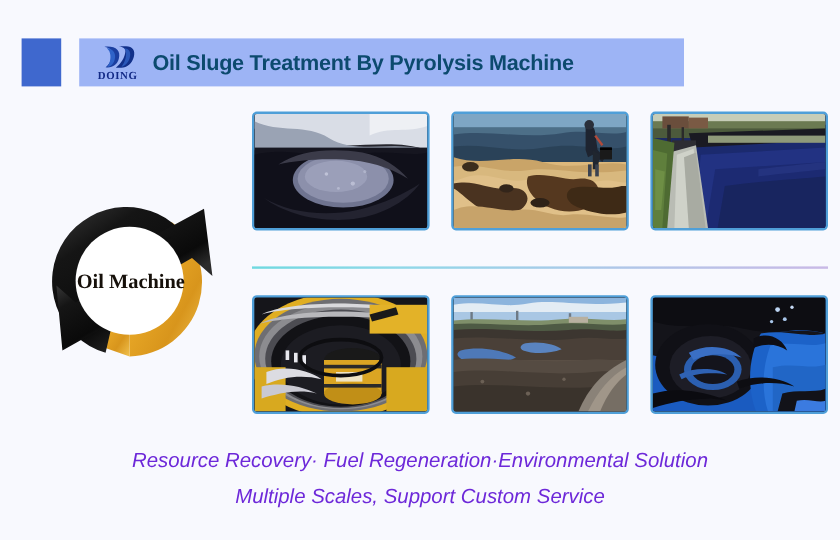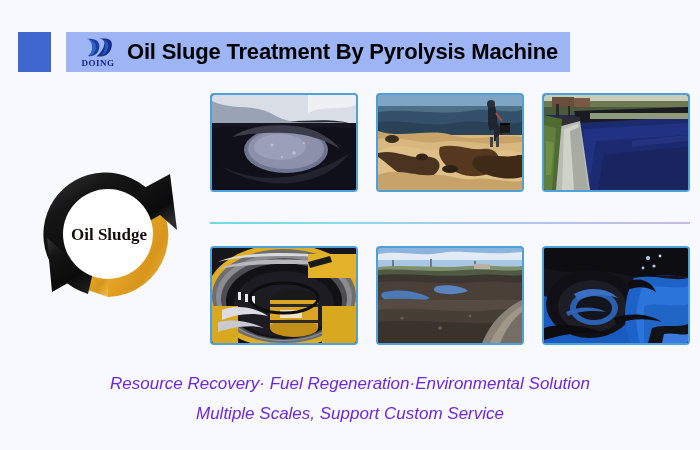--- a/index.html
+++ b/index.html
@@ -61,23 +61,23 @@
     font-family: "Liberation Serif", serif;
     font-size: 9px;
     font-weight: bold;
     letter-spacing: 0.5px;
     color: #132a86;
     line-height: 1;
     margin-top: 1px;
   }
 
   .header-title {
-    font-size: 22px;
+    font-size: 18px;
     font-weight: bold;
-    color: #000000;
+    color: #0c4a6e;
     margin-left: 7px;
     letter-spacing: -0.2px;
     white-space: nowrap;
   }
 
   
   .cycle {
     position: absolute;
     left: 22px;
     top: 152px;
@@ -196,21 +196,21 @@
                L 103 62
                A 27 27 0 1 0 74 107
                Z" fill="url(#blackGrad)"></path>
 
       <path d="M 96 50 L 148 22 L 155 78 L 138 63 L 110 79 L 99 62 L 122 45 Z" fill="url(#blackGrad)"></path>
 
       <path d="M 80 112 L 30 140 L 25 86 L 41 100 L 70 84 L 81 101 L 58 117 Z" fill="url(#blackGrad)"></path>
 
       <circle cx="86" cy="82" r="45" fill="#ffffff"></circle>
     </svg>
-    <div class="cycle-label">Oil Sludge</div>
+    <div class="cycle-label">Oil Machine</div>
   </div>
 
   <div class="photo r1 c1">
     <div class="canvas">
       <svg width="144" height="95" viewBox="0 0 144 95" preserveAspectRatio="none" aria-hidden="true">
         <rect width="144" height="95" fill="#26262e"></rect>
         <path d="M0 0 H144 V30 C110 18 70 34 40 20 C24 12 10 18 0 12 Z" fill="#d9dde6"></path>
         <path d="M0 6 C20 16 44 8 62 20 C84 34 116 22 144 30 V44 C112 36 86 48 58 40 C34 33 14 38 0 30 Z" fill="#9aa3b4"></path>
         <rect y="28" width="144" height="67" fill="#161620"></rect>
         <path d="M0 34 C30 26 58 40 86 34 C110 29 130 36 144 32 V95 H0 Z" fill="#10101a"></path>

